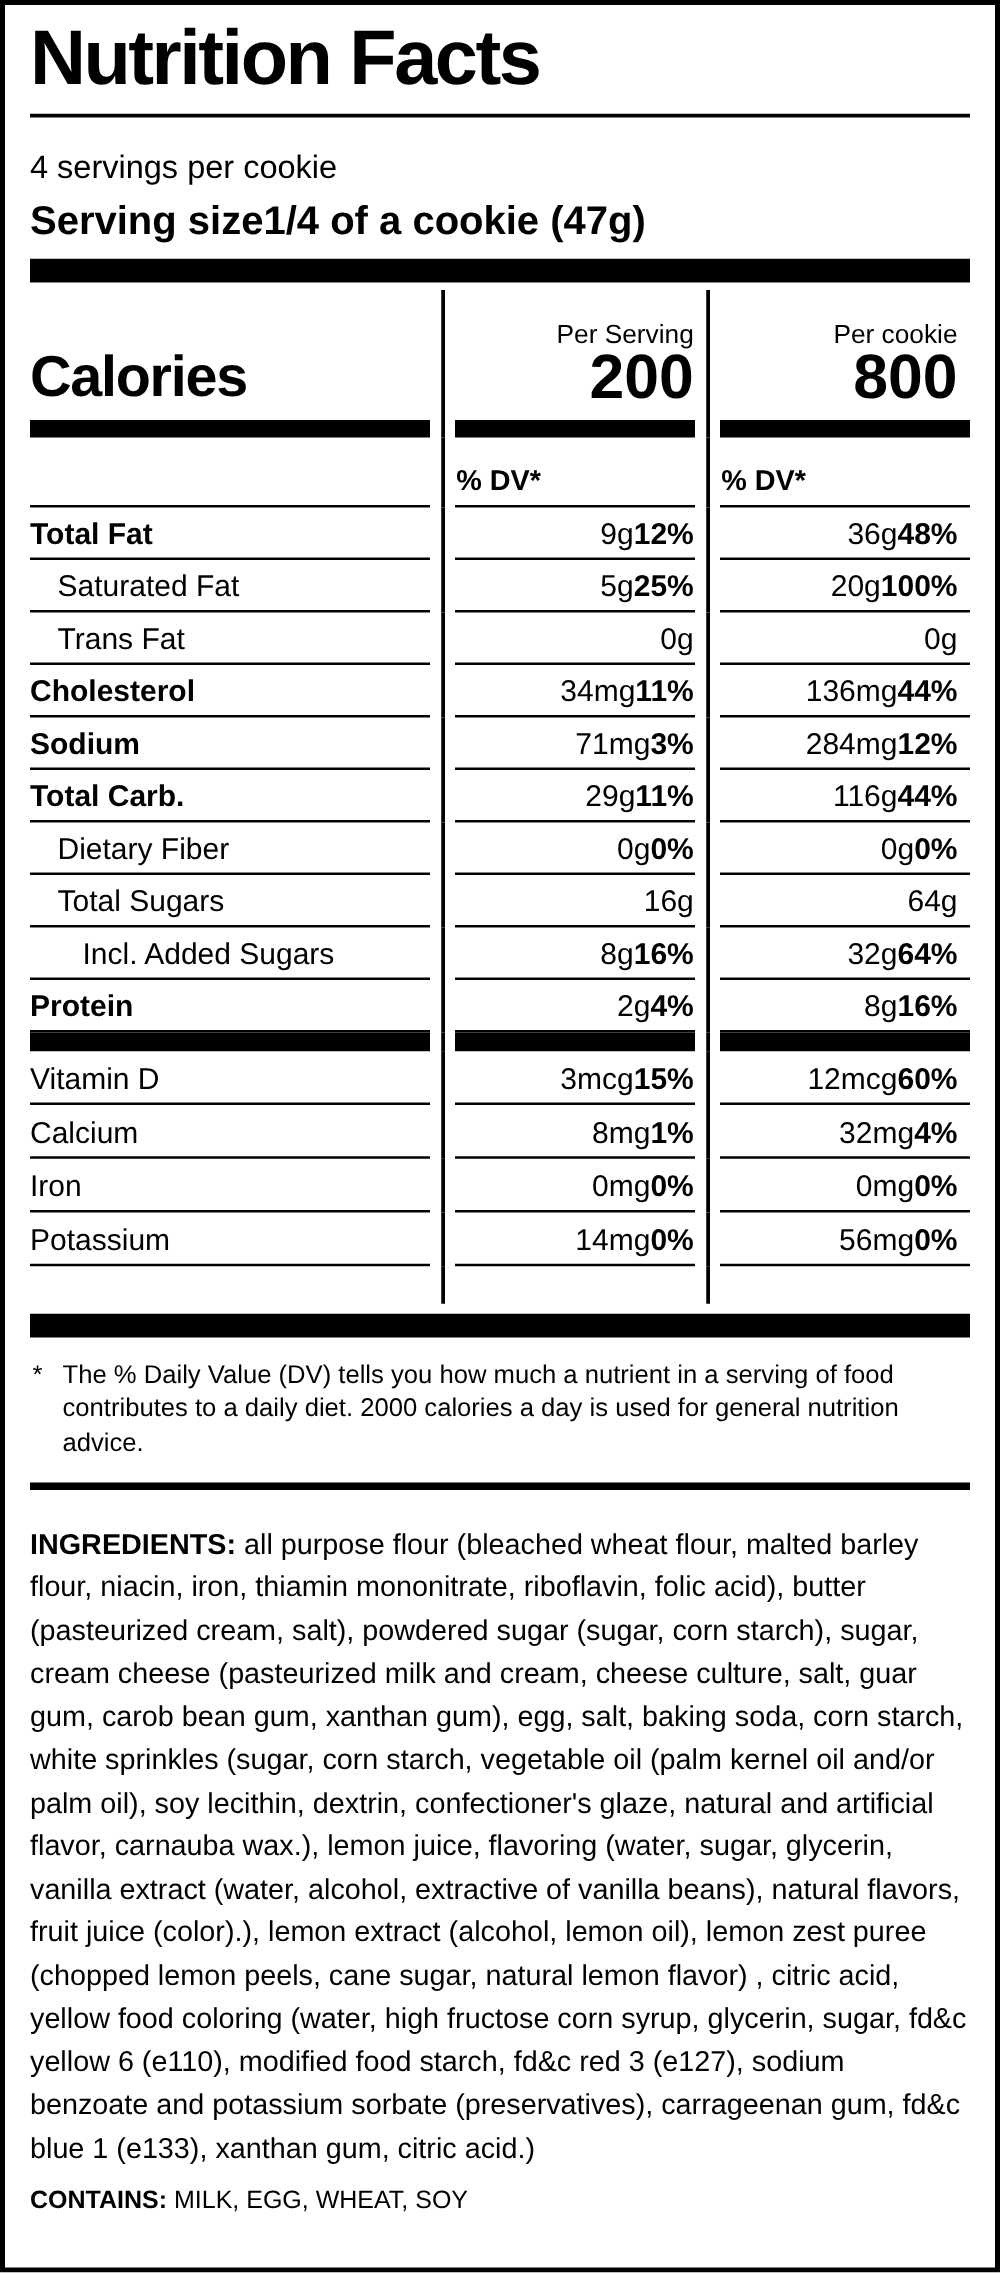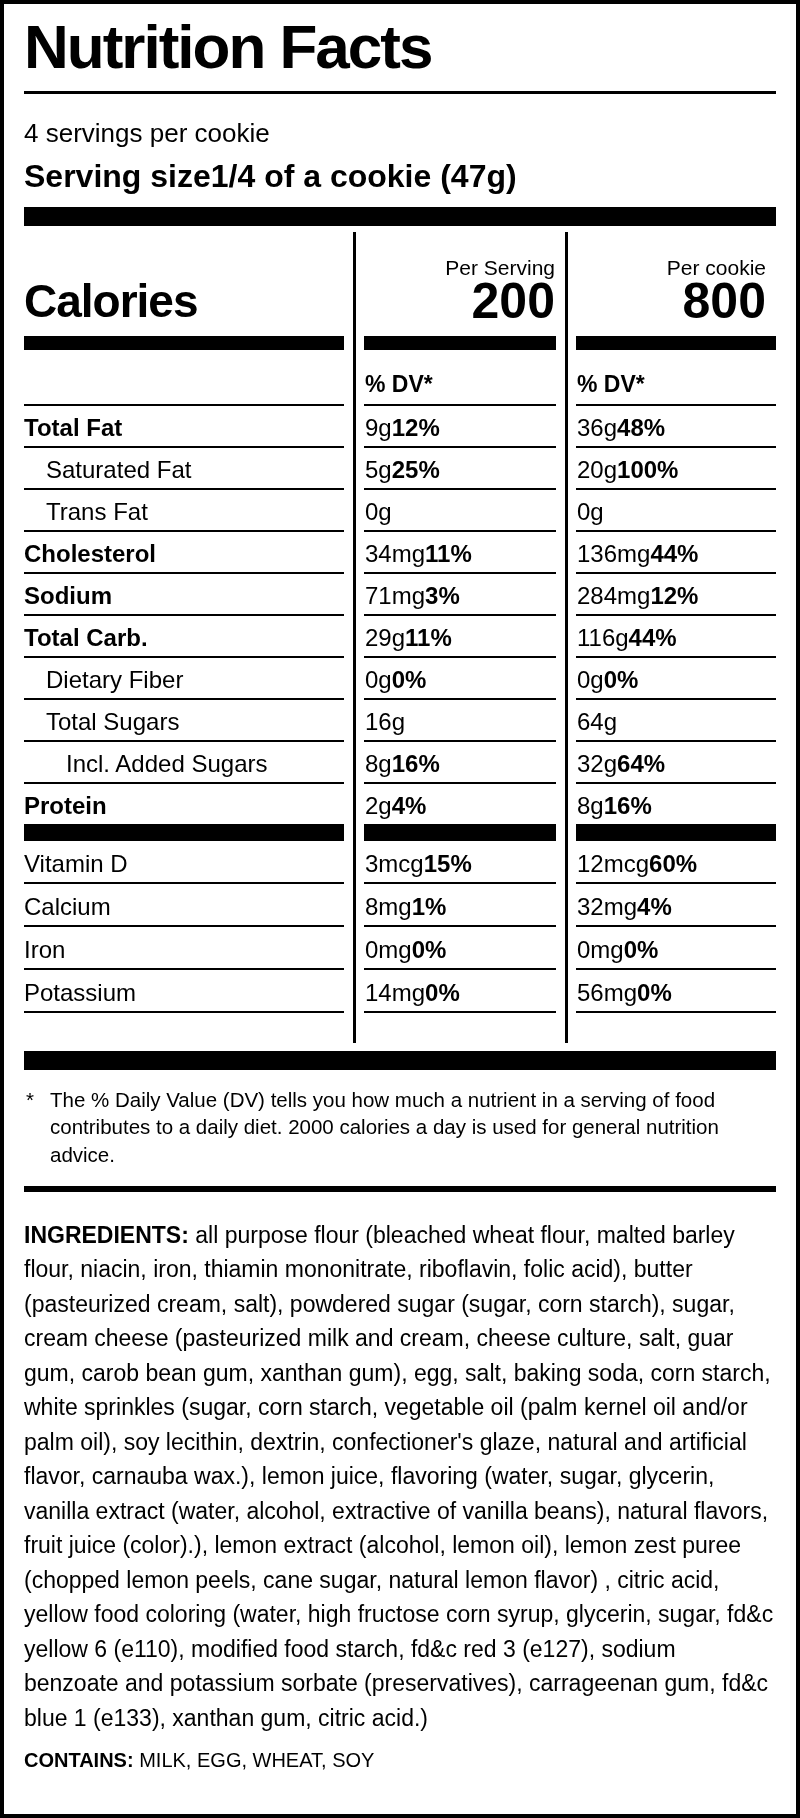--- a/index.html
+++ b/index.html
@@ -8,21 +8,21 @@
   .label{width:800px;height:1818px;border:4px solid #000;padding:0 20px;overflow:hidden;background:#fff}
 
   .title{font-size:62px;font-weight:bold;letter-spacing:-2px;line-height:1.05;padding:10px 0 12px;border-bottom:3px solid #000}
   .servings{font-size:26px;margin-top:24px}
   .ss-row{display:flex;font-size:32px;font-weight:bold;margin-top:9px}
   .bar-lg{height:19px;background:#000;margin-top:12px}
   .bar-lg.bottom{margin-top:8px}
 
   .grid{display:grid;grid-template-columns:329px 212px 1fr;margin-top:6px}
   .cell{position:relative;display:flex;align-items:flex-end;padding-bottom:6px;font-size:24px}
-  .cs,.cc{border-left:3px solid #000;padding-left:9px;padding-right:10px;justify-content:flex-start}
+  .cs,.cc{border-left:3px solid #000;padding-left:9px;padding-right:10px;justify-content:flex-end}
 
   .hline::after,.thick::after,.sepfill::after{content:"";position:absolute;background:#000;bottom:0;left:0;right:0;height:2.5px}
   .thick::after{height:14px}
   .sepfill::after{top:0;height:auto}
   .cn::after{left:0;right:9px}
   .cs::after{left:8px;right:9px}
   .cc::after{left:8px;right:0}
 
   .r-head{height:52px;padding-bottom:4px}
   .r-head.cs,.r-head.cc{justify-content:flex-end}

